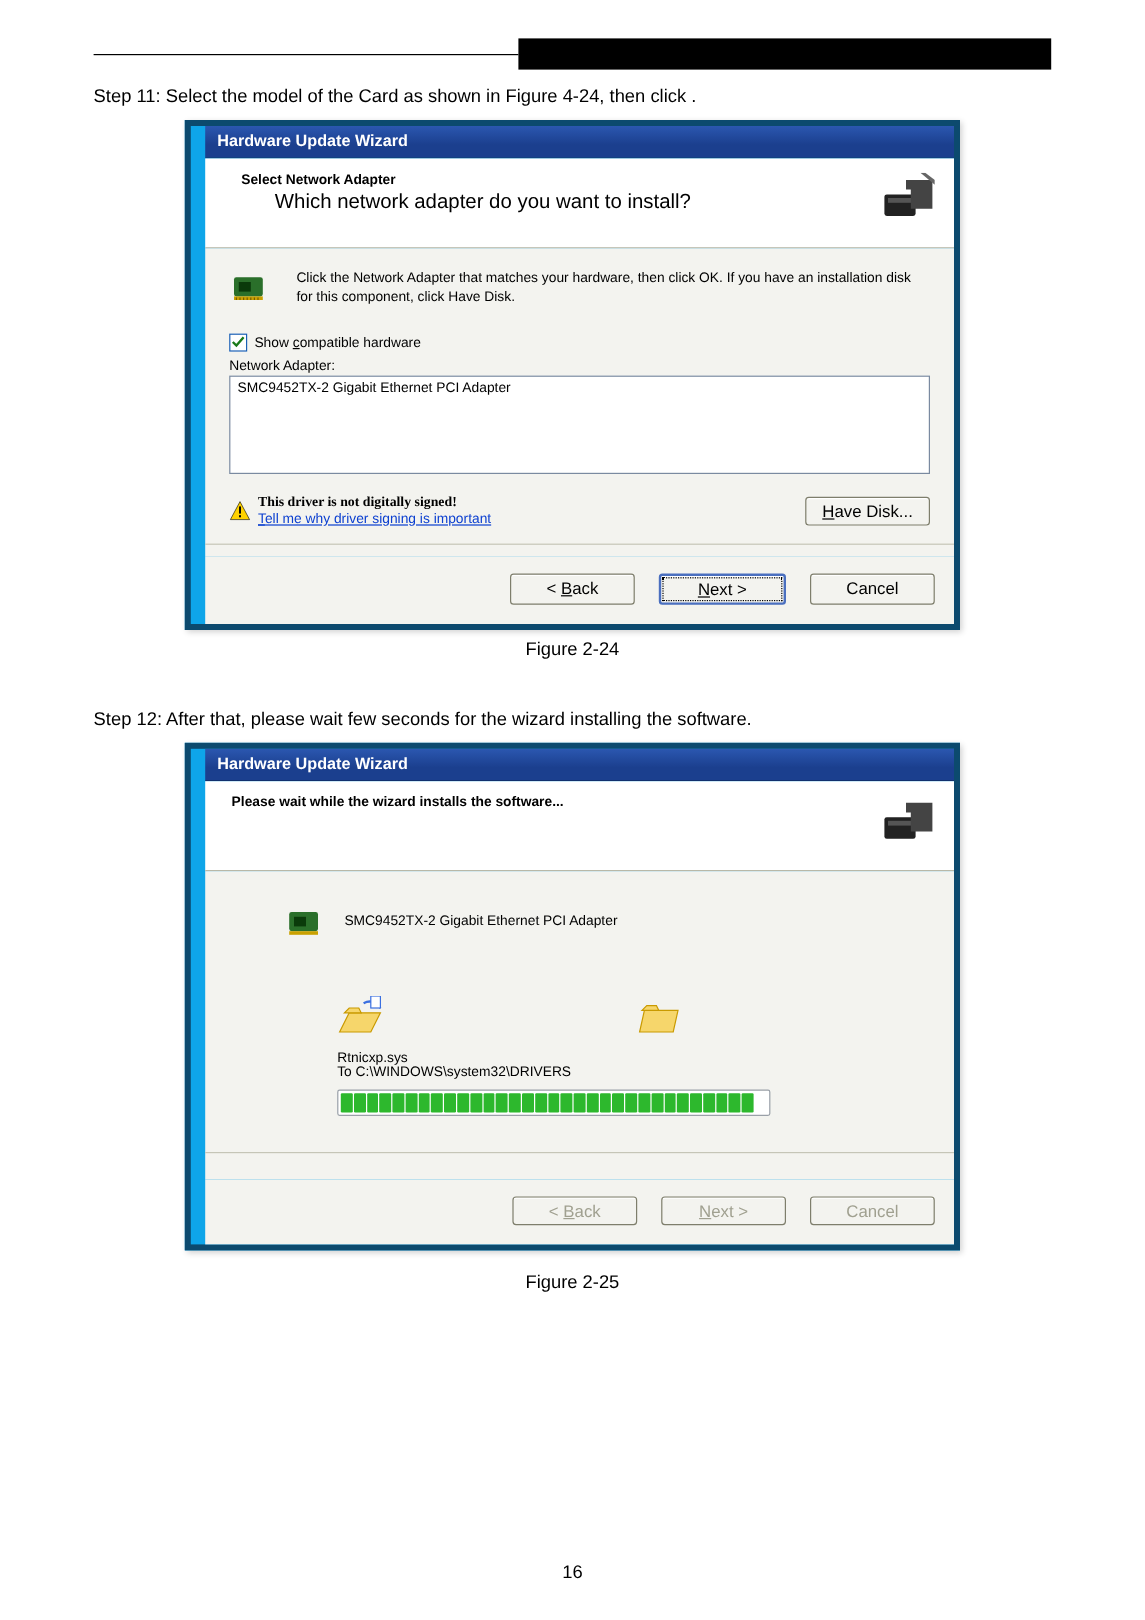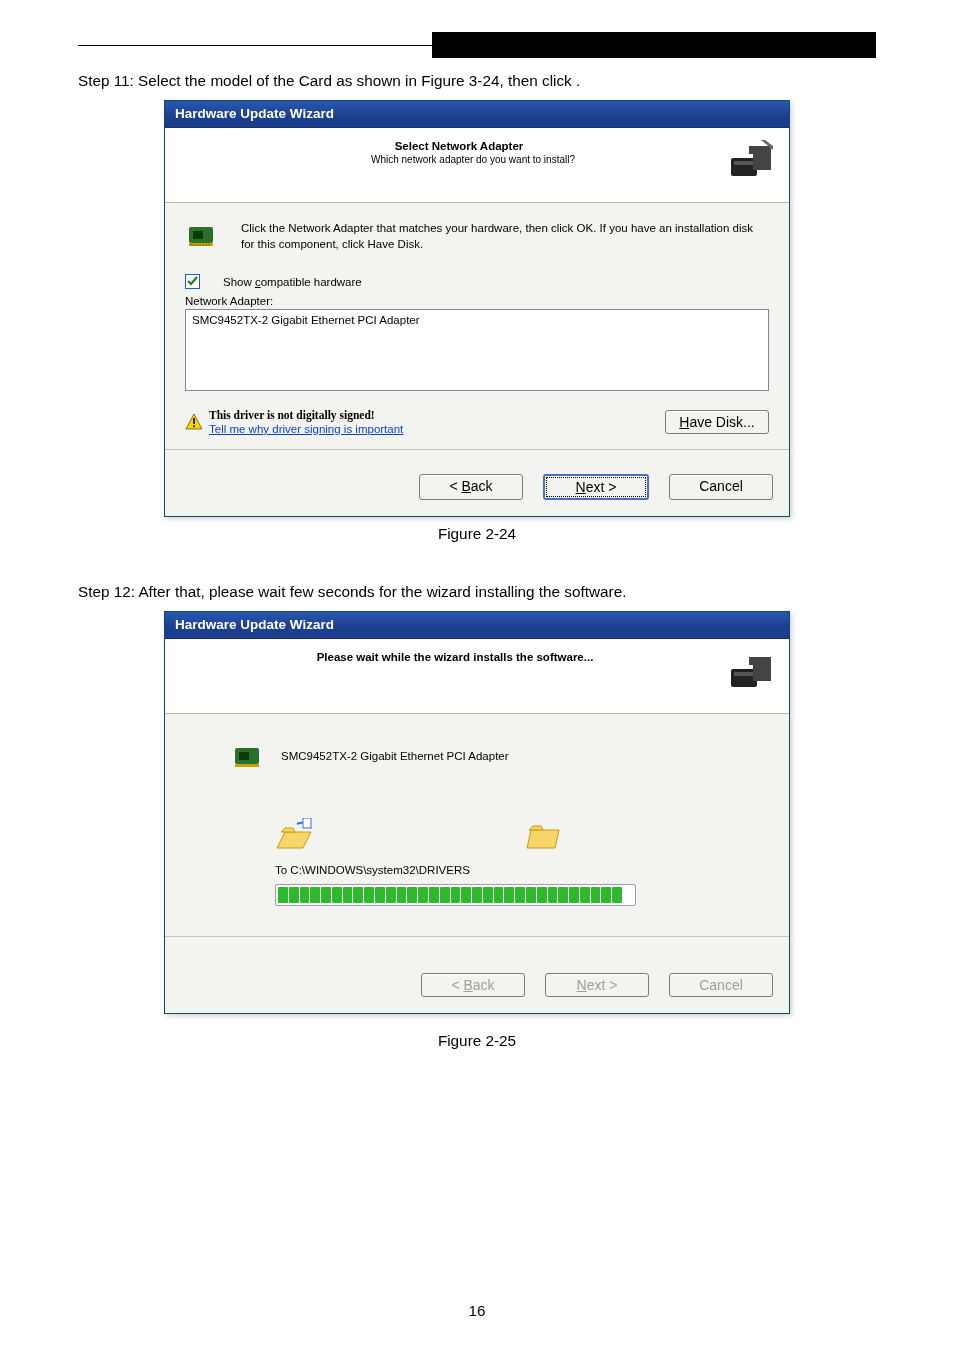--- a/index.html
+++ b/index.html
@@ -53,51 +53,51 @@
     left: 0;
     width: 100%;
     text-align: center;
     font-size: 15.3px;
   }
 
   
   .wizard {
     width: 624px;
     margin: 0 auto;
-    border: 1px solid #0c4a6e;
+    border: 5px solid #0c4a6e;
     box-shadow: 2px 2px 5px rgba(0,0,0,0.18);
     background: #0ea5e9;
     font-family: Tahoma, Arial, sans-serif;
+    padding-left: 12px;
   }
   .titlebar {
     background: linear-gradient(to bottom, #2b57b0, #1b3f8e 60%, #1b3f8e);
     color: #fff;
     padding: 5px 10px 6px 10px;
     font-size: 13.5px;
     font-weight: bold;
     border-bottom: 1px solid #11306d;
   }
   .header-white {
     background: #ffffff;
     padding: 12px 16px 18px 16px;
     display: flex;
     align-items: flex-start;
     border-bottom: 1px solid #b8b8a8;
   }
   .header-white .htxt {
     flex: 1;
-    text-align: center;
   }
   .header-white .htxt .htitle {
     font-weight: bold;
     font-size: 11.5px;
     margin-left: 14px;
   }
   .header-white .htxt .hsub {
-    font-size: 10px;
+    font-size: 17px;
     margin-left: 42px;
     margin-top: 2px;
   }
   .header-icon-disks {
     width: 50px;
     height: 44px;
     position: relative;
     flex: 0 0 50px;
   }
   
@@ -122,21 +122,20 @@
     width: 32px;
     height: 32px;
     flex: 0 0 32px;
   }
 
   .chk-row {
     display: flex;
     align-items: center;
     margin-bottom: 6px;
     margin-top: 18px;
-    gap: 17px;
   }
   .checkbox {
     width: 13px;
     height: 13px;
     border: 1px solid #1a5fb4;
     background: #fff;
     margin-right: 6px;
     display: inline-flex;
     align-items: center;
     justify-content: center;
@@ -265,21 +264,21 @@
 </style>
 </head>
 <body>
 
 <div class="page">
   <div class="rule-row">
     <div class="hr-left"></div>
     <div class="black-box"></div>
   </div>
 
-  <div class="step-text">Step 11: Select the model of the Card as shown in Figure 3-24, then click       .</div>
+  <div class="step-text">Step 11: Select the model of the Card as shown in Figure 4-24, then click       .</div>
 
   <div class="wizard">
     <div class="titlebar">Hardware Update Wizard</div>
     <div class="header-white">
       <div class="htxt">
         <div class="htitle">Select Network Adapter</div>
         <div class="hsub">Which network adapter do you want to install?</div>
       </div>
       <div class="header-icon-disks">
         <svg viewBox="0 0 50 44" width="50" height="44">
@@ -390,20 +389,21 @@
             </svg>
           </div>
           <div class="folder-icon">
             <svg viewBox="0 0 40 36" width="40" height="36">
               <polygon points="2,30 6,12 34,12 30,30" fill="#f6d66b" stroke="#c99a00"></polygon>
               <polygon points="4,12 8,8 16,8 18,12" fill="#f6d66b" stroke="#c99a00"></polygon>
             </svg>
           </div>
         </div>
         <div class="file-lines">
+          <div>Rtnicxp.sys</div>
           <div>To C:\WINDOWS\system32\DRIVERS</div>
         </div>
         <div class="progress">
           <div class="seg"></div>
             <div class="seg"></div>
             <div class="seg"></div>
             <div class="seg"></div>
             <div class="seg"></div>
           <div class="seg"></div>
             <div class="seg"></div>

